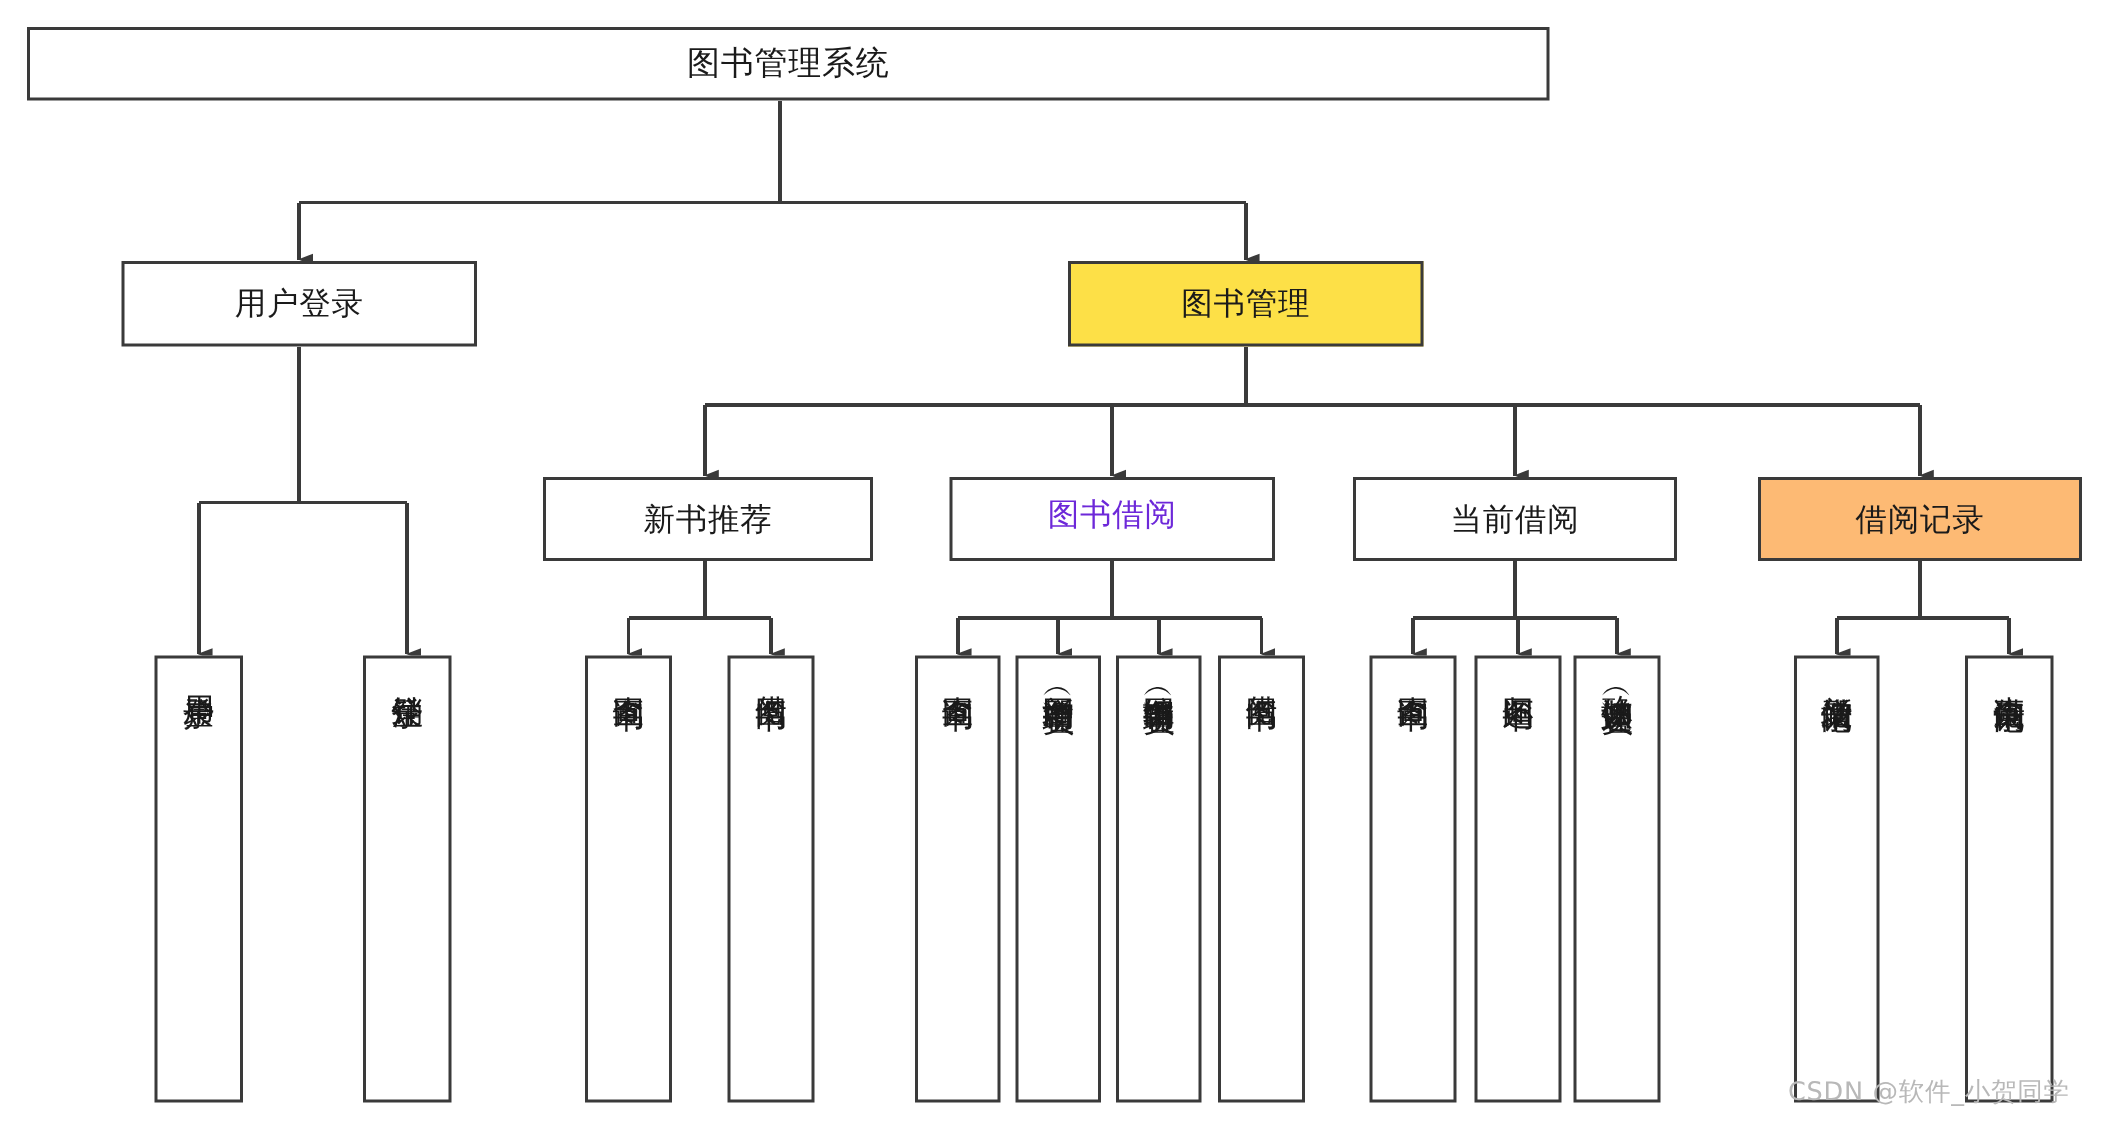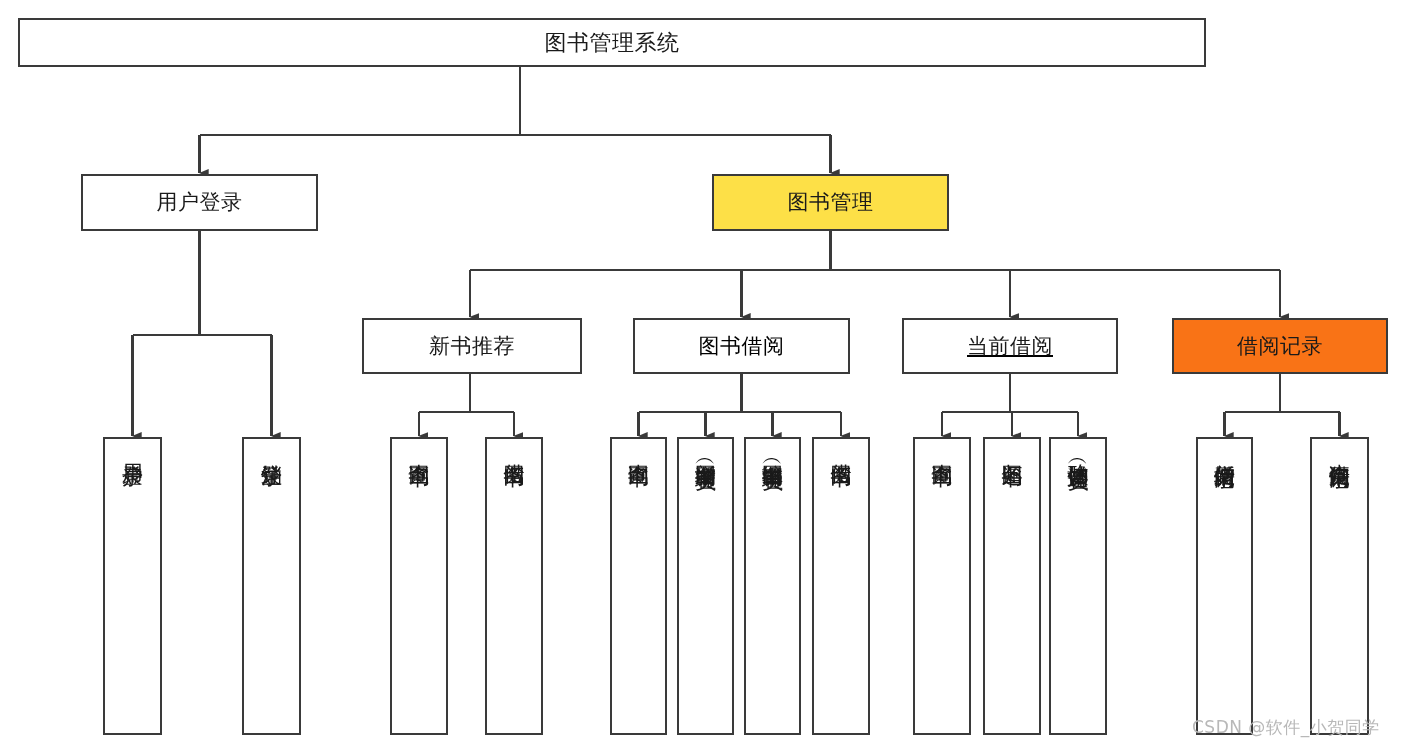--- a/index.html
+++ b/index.html
@@ -116,39 +116,39 @@
         <line x1="1012" y1="412" x2="1012" y2="436" stroke="#3a3a3a" stroke-width="2.5" shape-rendering="crispEdges" marker-end="url(#arrowhead)"></line>
         <line x1="1078" y1="412" x2="1078" y2="436" stroke="#3a3a3a" stroke-width="2.5" shape-rendering="crispEdges" marker-end="url(#arrowhead)"></line>
         <line x1="1280" y1="374" x2="1280" y2="412" stroke="#3a3a3a" stroke-width="2.5" shape-rendering="crispEdges"></line>
         <line x1="1224.5" y1="412" x2="1339.5" y2="412" stroke="#3a3a3a" stroke-width="2.5" shape-rendering="crispEdges"></line>
         <line x1="1224.5" y1="412" x2="1224.5" y2="436" stroke="#3a3a3a" stroke-width="2.5" shape-rendering="crispEdges" marker-end="url(#arrowhead)"></line>
         <line x1="1339.5" y1="412" x2="1339.5" y2="436" stroke="#3a3a3a" stroke-width="2.5" shape-rendering="crispEdges" marker-end="url(#arrowhead)"></line>
       </g>
   </svg>
 
   <div id="node-layer">
-      <div class="node-box horizontal root" style="left: 18px; top: 18px; width: 1188px; height: 49px; border-color: rgb(58, 58, 58); background: rgb(255, 255, 255);">
+      <div class="node-box horizontal root" style="left: 18px; top: 18px; width: 1015px; height: 49px; border-color: rgb(58, 58, 58); background: rgb(255, 255, 255);">
         <span class="node-label" style="color: rgb(26, 26, 26);">图书管理系统</span>
       </div>
       <div class="node-box horizontal" style="left: 81px; top: 174px; width: 237px; height: 57px; border-color: rgb(58, 58, 58); background: rgb(255, 255, 255);">
         <span class="node-label" style="color: rgb(26, 26, 26);">用户登录</span>
       </div>
       <div class="node-box horizontal" style="left: 712px; top: 174px; width: 237px; height: 57px; border-color: rgb(58, 58, 58); background: #fde047;">
         <span class="node-label" style="color: rgb(26, 26, 26);">图书管理</span>
       </div>
       <div class="node-box horizontal" style="left: 362px; top: 318px; width: 220px; height: 56px; border-color: rgb(58, 58, 58); background: rgb(255, 255, 255);">
         <span class="node-label" style="color: rgb(26, 26, 26);">新书推荐</span>
       </div>
       <div class="node-box horizontal" style="left: 633px; top: 318px; width: 217px; height: 56px; border-color: rgb(58, 58, 58); background: rgb(255, 255, 255);">
-        <span class="node-label" style="color: #000000;">图书借阅</span>
+        <span class="node-label" style="color: #6d28d9; font-family: Liberation Mono, monospace;">图书借阅</span>
       </div>
-      <div class="node-box horizontal" style="left: 902px; top: 318px; width: 216px; height: 56px; border-color: rgb(58, 58, 58); background: rgb(255, 255, 255); text-decoration: underline;">
+      <div class="node-box horizontal" style="left: 902px; top: 318px; width: 216px; height: 56px; border-color: rgb(58, 58, 58); background: rgb(255, 255, 255);">
         <span class="node-label" style="color: rgb(26, 26, 26);">当前借阅</span>
       </div>
-      <div class="node-box horizontal" style="left: 1172px; top: 318px; width: 216px; height: 56px; border-color: rgb(58, 58, 58); background: #f97316;">
+      <div class="node-box horizontal" style="left: 1172px; top: 318px; width: 216px; height: 56px; border-color: rgb(58, 58, 58); background: #fdba74;">
         <span class="node-label" style="color: rgb(26, 26, 26);">借阅记录</span>
       </div>
       <div class="node-box vertical" style="left: 103px; top: 437px; width: 59px; height: 298px; border-color: rgb(58, 58, 58); background: rgb(255, 255, 255);">
         <span class="node-label" style="color: rgb(26, 26, 26);">用户登录</span>
       </div>
       <div class="node-box vertical" style="left: 242px; top: 437px; width: 59px; height: 298px; border-color: rgb(58, 58, 58); background: rgb(255, 255, 255);">
         <span class="node-label" style="color: rgb(26, 26, 26);">注销登录</span>
       </div>
       <div class="node-box vertical" style="left: 390px; top: 437px; width: 58px; height: 298px; border-color: rgb(58, 58, 58); background: rgb(255, 255, 255);">
         <span class="node-label" style="color: rgb(26, 26, 26);">查询图书</span>

